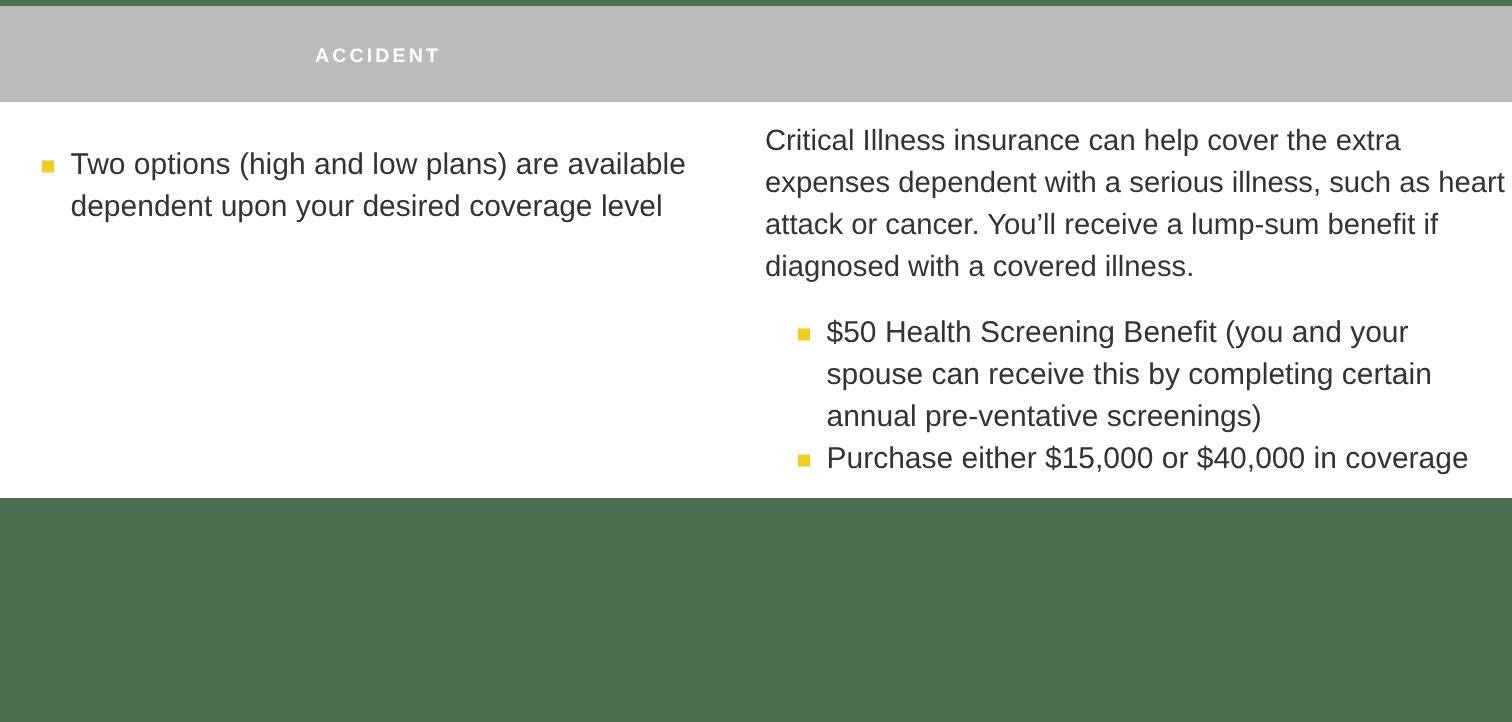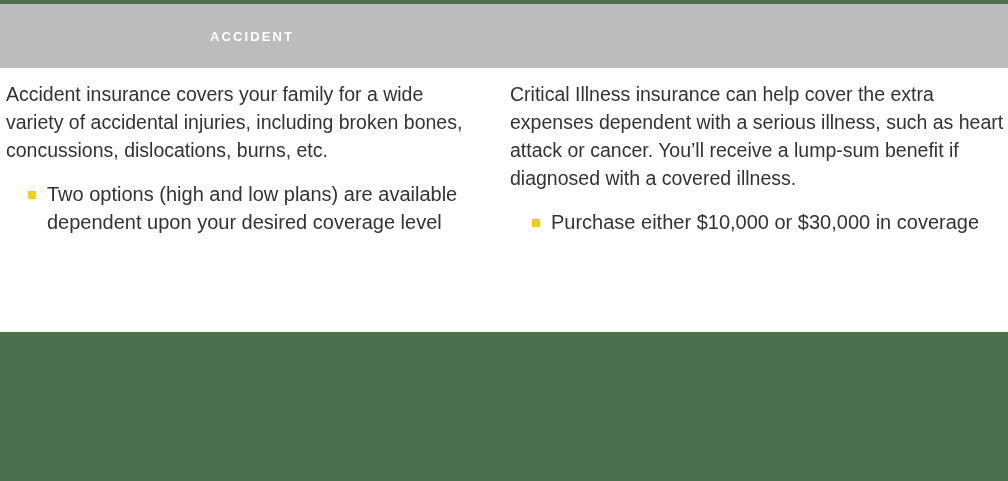--- a/index.html
+++ b/index.html
@@ -136,35 +136,38 @@
 
   <div class="header-band">
     <div class="header-cell">
       <span class="header-title">ACCIDENT</span>
     </div>
   </div>
 
   <div class="columns">
 
     <div class="column left">
-      <p class="intro">Accident insurance covers your family for a wide variety of accidental injuries, including broken bones, concussions, dislocations, burns, etc.</p>
       <ul class="bullets">
         <li>
           <span class="marker"></span>
           <span>Two options (high and low plans) are available dependent upon your desired coverage level</span>
         </li>
       </ul>
     </div>
 
     <div class="column right">
       <p class="intro">Critical Illness insurance can help cover the extra expenses dependent with a serious illness, such as heart attack or cancer. You’ll receive a lump-sum benefit if diagnosed with a covered illness.</p>
       <ul class="bullets">
         <li>
           <span class="marker"></span>
-          <span>Purchase either $10,000 or $30,000 in coverage</span>
+          <span>$50 Health Screening Benefit (you and your spouse can receive this by completing certain annual pre-ventative screenings)</span>
+        </li>
+        <li>
+          <span class="marker"></span>
+          <span>Purchase either $15,000 or $40,000 in coverage</span>
         </li>
       </ul>
     </div>
 
   </div>
 
   <div class="bottom-panel"></div>
 
 </div>
 

